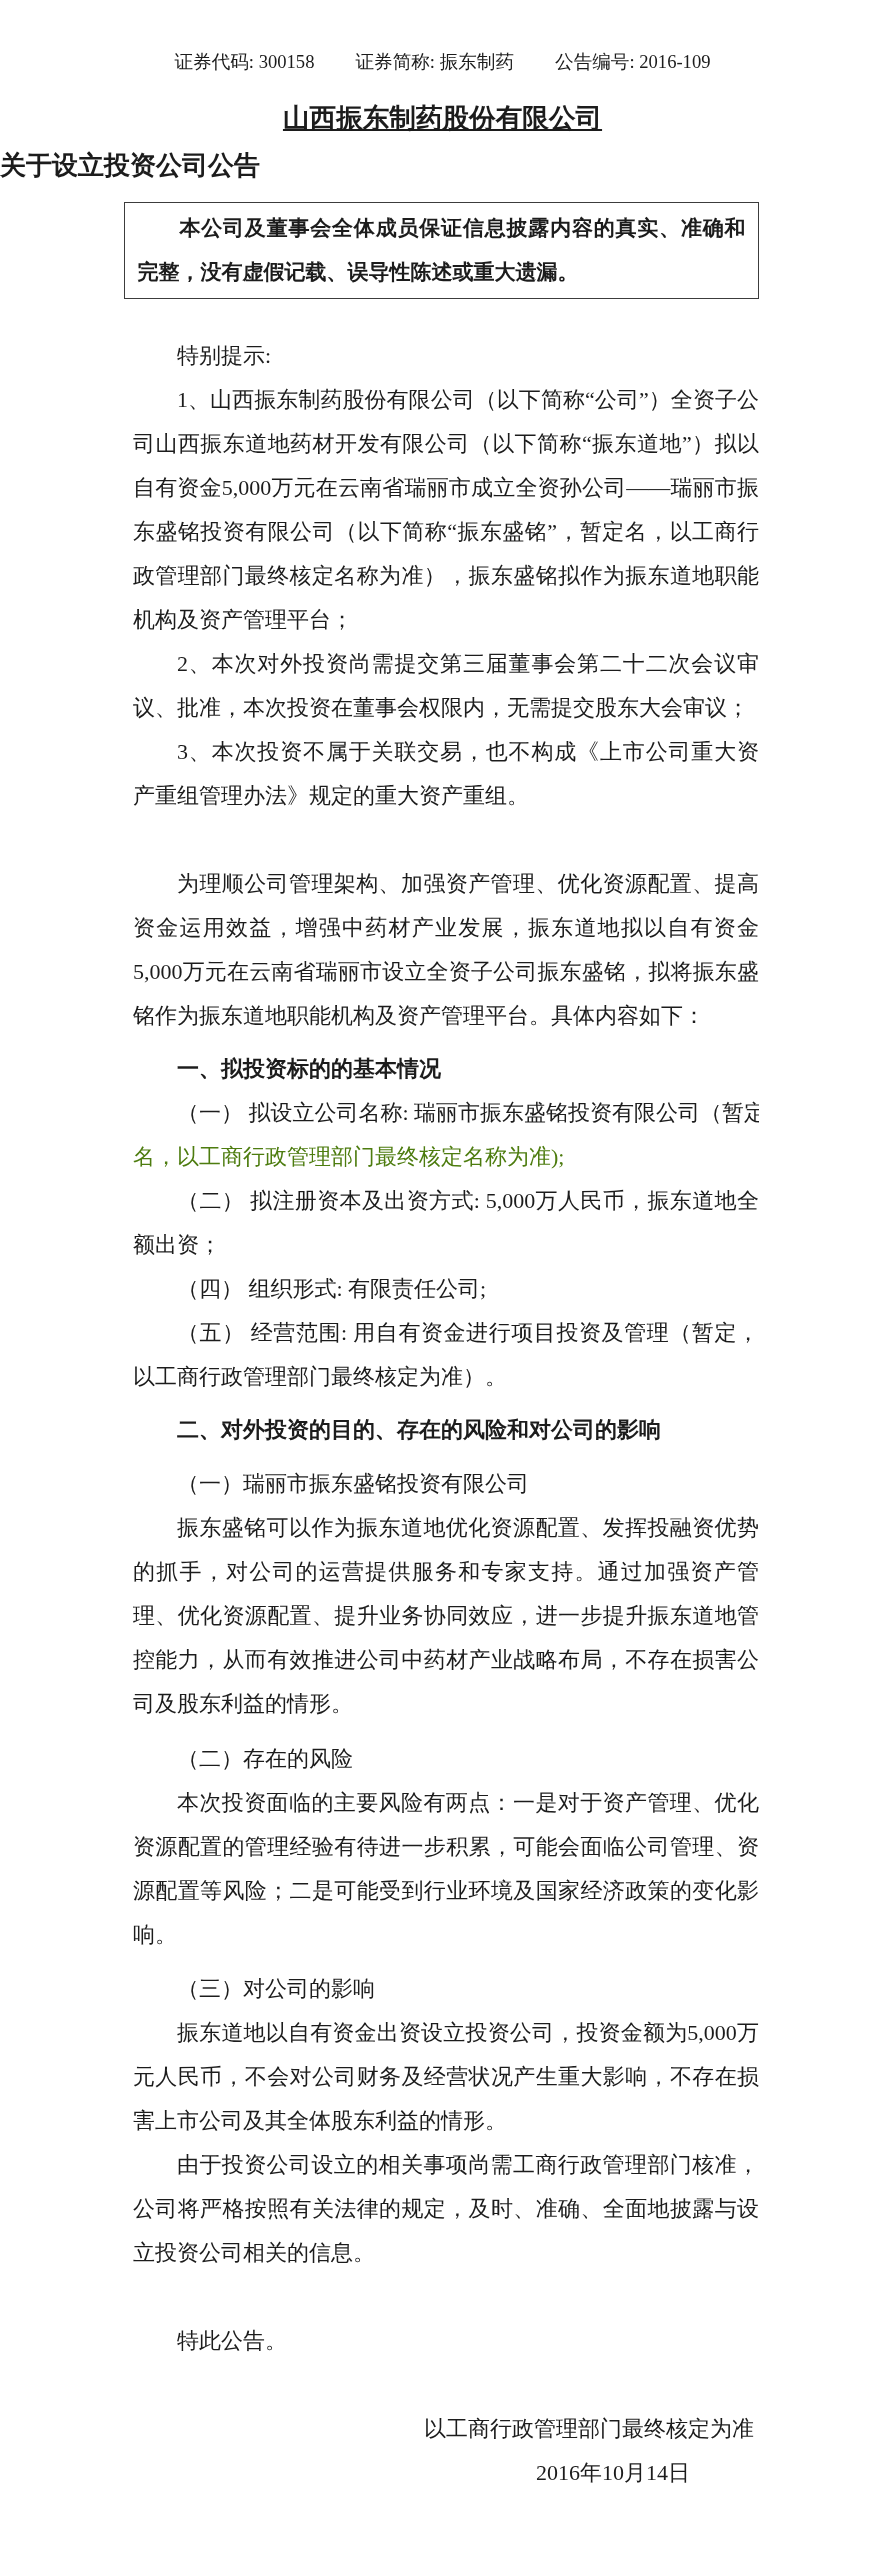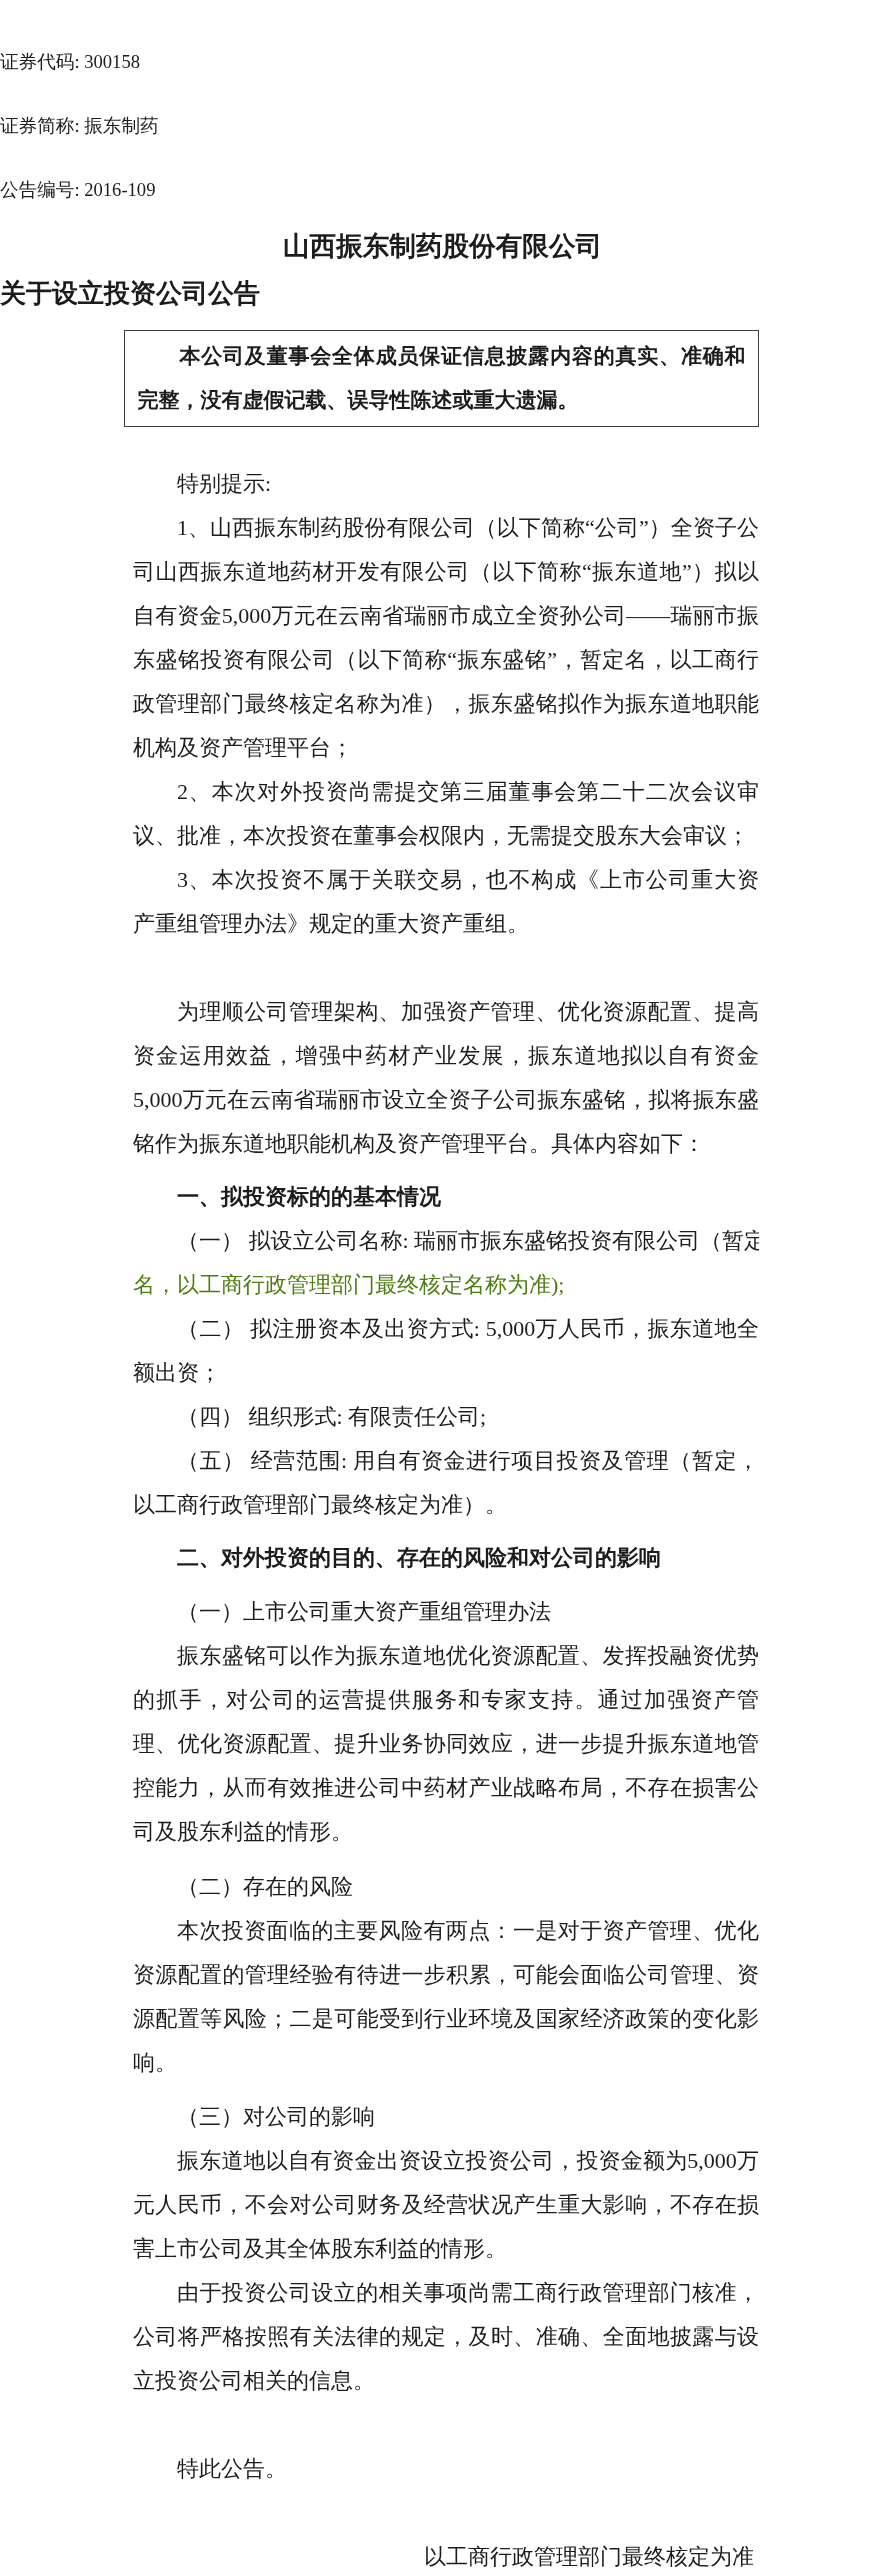--- a/index.html
+++ b/index.html
@@ -14,28 +14,28 @@
     overflow: hidden;
   }
   .doc-header {
     display: flex;
     justify-content: center;
     gap: 41px;
     padding-top: 50px;
     font-size: 18.6px;
     line-height: 23px;
     white-space: nowrap;
-    flex-direction: column;
   }
   .company-title {
     margin: 26.6px 0 0 0;
     text-align: center;
     font-size: 26.6px;
     font-weight: bold;
     line-height: 37px;
+    text-decoration: underline;
   }
   .subject-title {
     margin: 10.6px 0 0 0;
     text-align: left;
     font-size: 26px;
     font-weight: bold;
     line-height: 37px;
   }
   .disclaimer-box {
     margin: 17.7px 126px 0 124px;
@@ -99,21 +99,21 @@
     <p class="ind blank-before">为理顺公司管理架构、加强资产管理、优化资源配置、提高资金运用效益，增强中药材产业发展，振东道地拟以自有资金5,000万元在云南省瑞丽市设立全资子公司振东盛铭，拟将振东盛铭作为振东道地职能机构及资产管理平台。具体内容如下：</p>
 
     <p class="ind sec-heading">一、拟投资标的的基本情况</p>
     <p class="line-first">（一） 拟设立公司名称: 瑞丽市振东盛铭投资有限公司（暂定</p>
     <p class="line-gray">名，以工商行政管理部门最终核定名称为准);</p>
     <p class="ind">（二） 拟注册资本及出资方式: 5,000万人民币，振东道地全额出资；</p>
     <p class="ind">（四） 组织形式: 有限责任公司;</p>
     <p class="ind">（五） 经营范围: 用自有资金进行项目投资及管理（暂定，以工商行政管理部门最终核定为准）。</p>
 
     <p class="ind sec-heading">二、对外投资的目的、存在的风险和对公司的影响</p>
-    <p class="ind sub-heading">（一）上市公司重大资产重组管理办法</p>
+    <p class="ind sub-heading">（一）瑞丽市振东盛铭投资有限公司</p>
     <p class="ind">振东盛铭可以作为振东道地优化资源配置、发挥投融资优势的抓手，对公司的运营提供服务和专家支持。通过加强资产管理、优化资源配置、提升业务协同效应，进一步提升振东道地管控能力，从而有效推进公司中药材产业战略布局，不存在损害公司及股东利益的情形。</p>
     <p class="ind sub-heading">（二）存在的风险</p>
     <p class="ind">本次投资面临的主要风险有两点：一是对于资产管理、优化资源配置的管理经验有待进一步积累，可能会面临公司管理、资源配置等风险；二是可能受到行业环境及国家经济政策的变化影响。</p>
     <p class="ind sub-heading">（三）对公司的影响</p>
     <p class="ind">振东道地以自有资金出资设立投资公司，投资金额为5,000万元人民币，不会对公司财务及经营状况产生重大影响，不存在损害上市公司及其全体股东利益的情形。</p>
 
     <p class="ind">由于投资公司设立的相关事项尚需工商行政管理部门核准，公司将严格按照有关法律的规定，及时、准确、全面地披露与设立投资公司相关的信息。</p>
 
     <p class="ind blank-before">特此公告。</p>
   </div>

